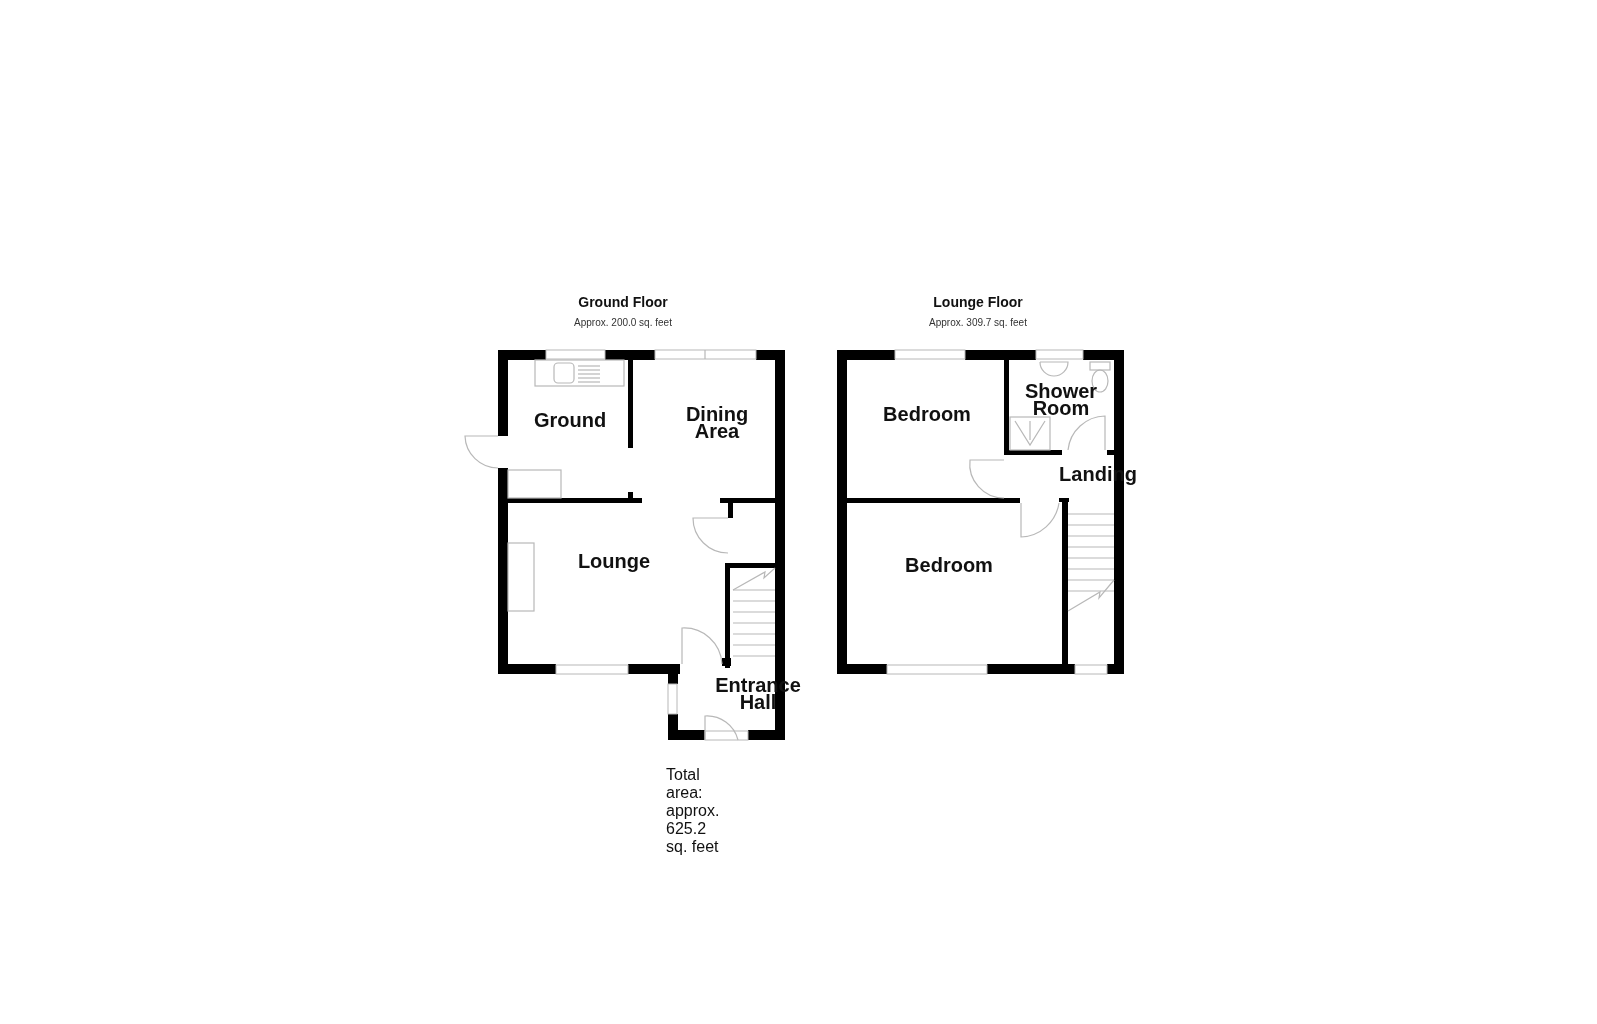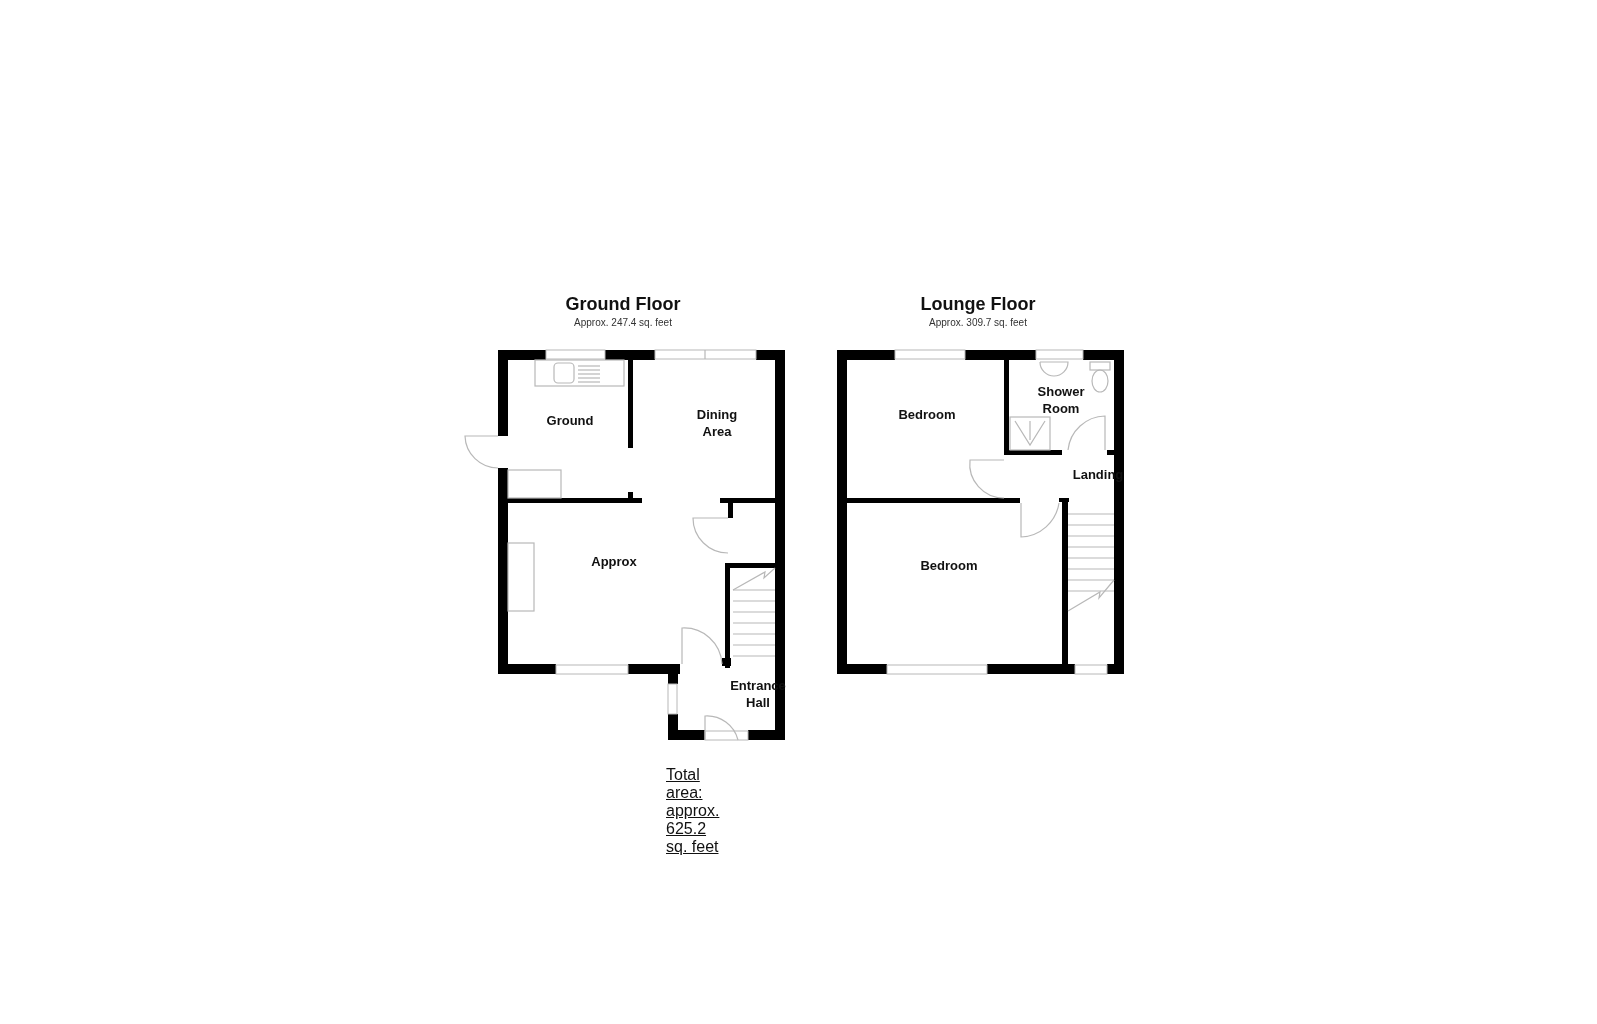--- a/index.html
+++ b/index.html
@@ -1,20 +1,20 @@
 <!DOCTYPE html>
 <html><head>
 <meta charset="utf-8">
 <style>
   html,body{margin:0;padding:0;background:#ffffff;}
   body{width:1597px;height:1024px;position:relative;overflow:hidden;font-family:"Liberation Sans",sans-serif;}
   .plan{position:absolute;left:0;top:0;}
-  .floor-title{position:absolute;font-weight:bold;font-size:18px;color:#111;text-align:center;width:240px;}
+  .floor-title{position:absolute;font-weight:bold;font-size:14px;color:#111;text-align:center;width:240px;}
   .floor-sub{position:absolute;font-size:10px;color:#333;text-align:center;width:240px;}
-  .room-label{position:absolute;font-weight:bold;font-size:13px;color:#111;text-align:center;line-height:17px;white-space:pre-line;}
+  .room-label{position:absolute;font-weight:bold;font-size:20px;color:#111;text-align:center;line-height:17px;white-space:pre-line;}
   .total{position:absolute;font-size:16px;color:#111;}
   svg{position:absolute;left:0;top:0;}
   .wall{fill:#000;}
   .thin{fill:none;stroke:#b8b8b8;stroke-width:1.2;}
   .win{fill:#fff;stroke:#b8b8b8;stroke-width:1;}
 </style>
 </head>
 <body>
 
 <div class="plan">
@@ -145,33 +145,33 @@
       <line class="thin" x1="1068" y1="558" x2="1114" y2="558"></line>
       <line class="thin" x1="1068" y1="569" x2="1114" y2="569"></line>
       <line class="thin" x1="1068" y1="580" x2="1114" y2="580"></line>
       <line class="thin" x1="1068" y1="591" x2="1114" y2="591"></line>
       <path class="thin" d="M1068,611 L1100,592 L1099,598 L1114,580"></path>
     </g>
   </g>
 </svg>
 
 <div class="floor-title" style="left:503px;top:294px;">Ground Floor</div>
-<div class="floor-sub" style="left:503px;top:317px;">Approx. 247.4 sq. feet</div>
+<div class="floor-sub" style="left:503px;top:317px;">Approx. 200.0 sq. feet</div>
 
 <div class="room-label" style="left:520px;top:412px;width:100px;">Ground</div>
 <div class="room-label" style="left:667px;top:406px;width:100px;">Dining
 Area</div>
-<div class="room-label" style="left:564px;top:553px;width:100px;">Approx</div>
+<div class="room-label" style="left:564px;top:553px;width:100px;">Lounge</div>
 <div class="room-label" style="left:708px;top:677px;width:100px;">Entrance
 Hall</div>
 
 <div class="floor-title" style="left:858px;top:294px;">Lounge Floor</div>
 <div class="floor-sub" style="left:858px;top:317px;">Approx. 309.7 sq. feet</div>
 
 <div class="room-label" style="left:877px;top:406px;width:100px;">Bedroom</div>
 <div class="room-label" style="left:1011px;top:383px;width:100px;">Shower
 Room</div>
 <div class="room-label" style="left:1048px;top:466px;width:100px;">Landing</div>
 <div class="room-label" style="left:899px;top:557px;width:100px;">Bedroom</div>
 
-<div class="total" style="left:666px;top:766px;text-decoration:underline;">Total area: approx. 625.2 sq. feet</div>
+<div class="total" style="left:666px;top:766px;">Total area: approx. 625.2 sq. feet</div>
 
 </div>
 
 </body></html>

